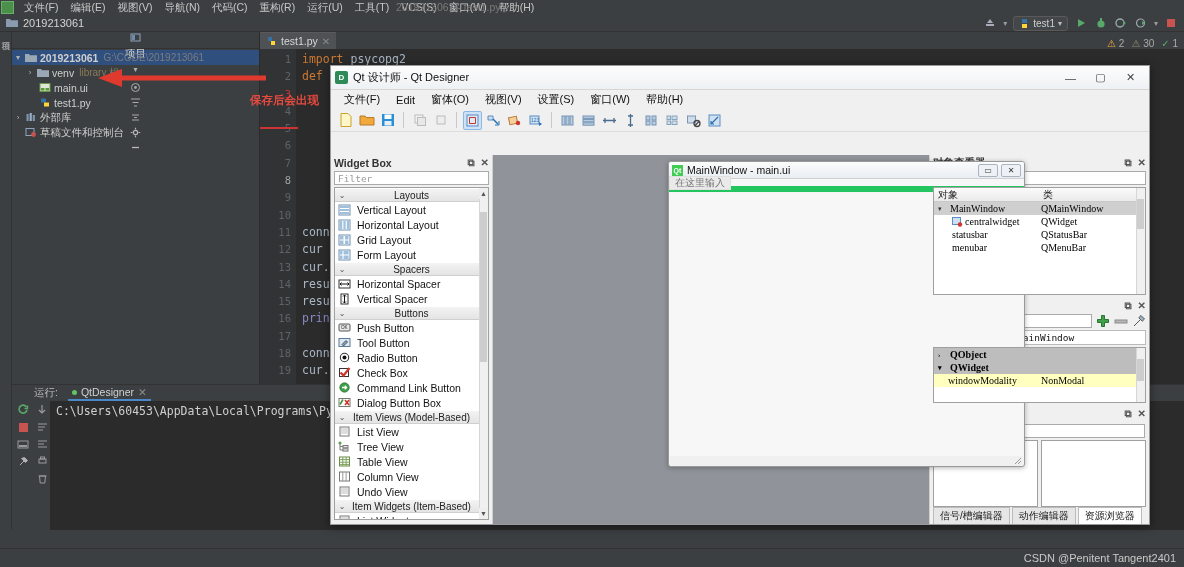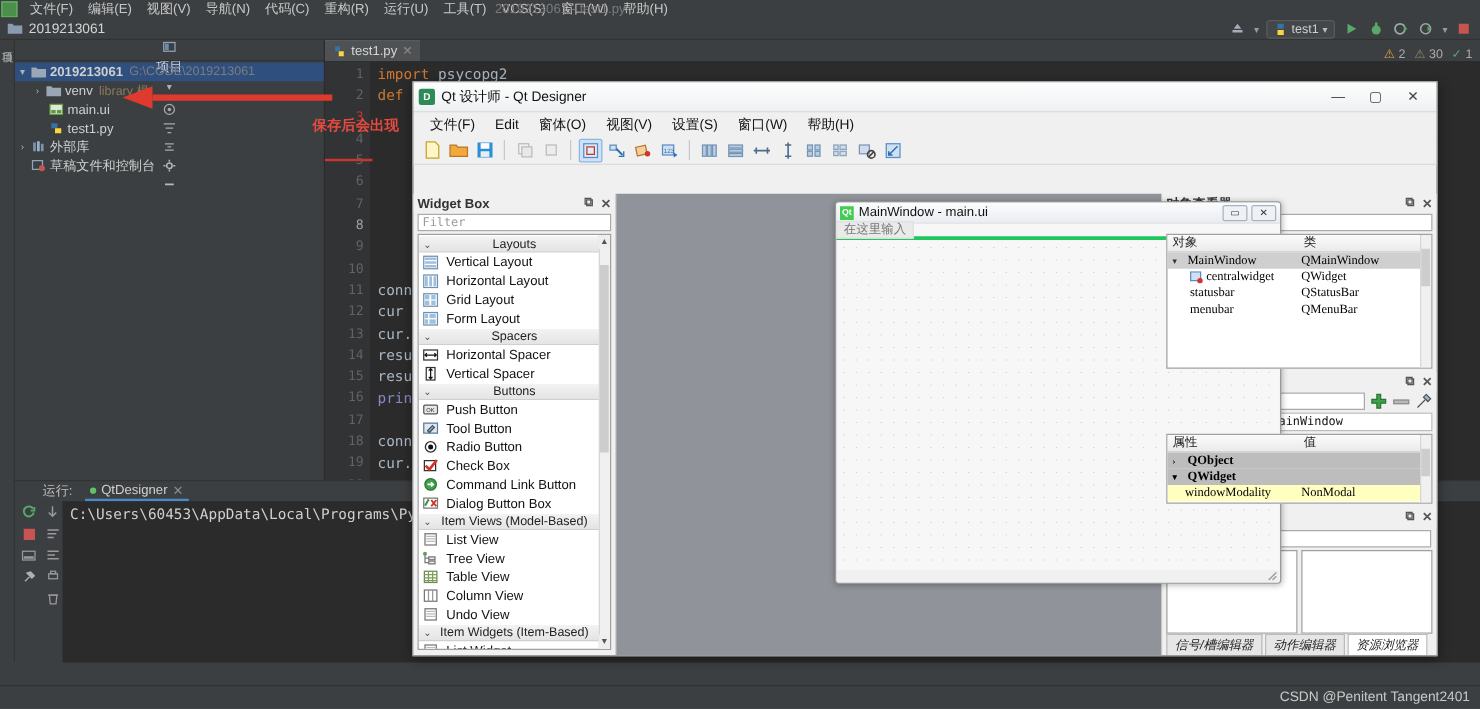--- a/index.html
+++ b/index.html
@@ -214,21 +214,21 @@
     display:flex; align-items:center; padding:0 3px; border-bottom:1px solid #d0d0d0;
     border-radius:2px 2px 0 0;
   }
   .formwin .ftitle .qi {
     width:11px; height:11px; background:#41cd52; color:#fff; font-size:7px;
     display:inline-flex; align-items:center; justify-content:center; margin-right:4px; font-weight:bold;
   }
   .formwin .ftitle .ft { font-size:10.5px; color:#111; }
   .formwin .ftitle .fb { margin-left:auto; display:flex; gap:3px; }
   .fbtn { width:20px; height:13px; border:1px solid #a9b4c0; background:#eef2f6; display:inline-flex; align-items:center; justify-content:center; font-size:8px; color:#333; border-radius:2px;}
-  .formwin .fmenu { height:13px; background:#f7f7f7; border-bottom:3px solid #22c55e; display:flex; align-items:center; }
+  .formwin .fmenu { height:13px; background:#f7f7f7; border-bottom:6px solid #22c55e; display:flex; align-items:center; }
   .formwin .fmenu .mph { font-size:10px; color:#777; background:#eaeaea; padding:0 5px; line-height:12px; border:1px solid #e0e0e0;}
   .formwin .fcanvas {
     position:absolute; left:1px; right:1px; top:31px; bottom:10px;
     background-color:#f7f7f7;
     background-image: radial-gradient(#c2c2c2 0.7px, transparent 0.7px);
     background-size: 10px 10px;
   }
   .formwin .fstatus { position:absolute; left:1px; right:1px; bottom:0; height:10px; background:#f0f0f0; }
   .formwin .grip { position:absolute; right:2px; bottom:1px; width:8px; height:8px; }
 
@@ -246,21 +246,21 @@
   .vsb { position:absolute; right:0; top:0; width:9px; bottom:0; background:#f0f0f0; border-left:1px solid #d6d6d6;}
   .vsb .tb { position:absolute; right:1px; top:11px; width:7px; height:30px; background:#cdcdcd; }
 
   .pe-obj { font-family:"DejaVu Sans Mono", monospace; font-size:9.5px; margin:0 3px 2px; padding:1px 3px; background:#fff; border:1px solid #bbb; color:#111;}
   .pe-tools { display:flex; align-items:center; gap:4px; margin:1px 3px 2px; }
   .pe-tools .fbx { flex:1; height:14px; border:1px solid #aaa; background:#fff; font-size:9.5px; color:#9a9a9a; padding:0 3px; line-height:13px; font-family:"DejaVu Sans Mono", monospace;}
 
   .rb-tools { display:flex; align-items:center; gap:7px; margin:2px 4px; }
   .rb-split { flex:1; display:flex; gap:3px; margin:0 3px 2px; }
   .rb-pane { flex:1; background:#fff; border:1px solid #a0a0a0; font-size:10px; color:#333; padding-top:3px; text-align:center; }
-  .rb-tabs { height:15px; display:flex; align-items:flex-end; gap:2px; padding:0 3px;font-style:italic; }
+  .rb-tabs { height:15px; display:flex; align-items:flex-end; gap:2px; padding:0 3px; }
   .rb-tab { font-size:10px; padding:1px 6px; border:1px solid #bbb; border-bottom:none; background:#e6e6e6; color:#222; }
   .rb-tab.act { background:#fff; }
 
   
   svg { display:block; }
 </style>
 </head>
 <body>
 
 <div id="ide">
@@ -1067,24 +1067,20 @@
               </svg>
           </span>
           <span>
             <svg width="14" height="14" viewBox="0 0 14 14">
                 <path d="M2 12l6-6M9 1.5l3.5 3.5-2.2 2.2-3.5-3.5z" stroke="#555" fill="#9fb4c8"></path>
               </svg>
           </span>
         </div>
         <div class="pe-obj">MainWindow : QMainWindow</div>
         <div class="gridlist">
-          <div class="gl-head">
-            <div style="width:105px">属性</div>
-            <div style="flex:1">值</div>
-          </div>
           <div class="gl-row grp">
             <span class="c1">
                 <span style="width:12px;font-size:7px">›</span>
                 <span>QObject</span>
               </span>
             <span class="c2"></span>
           </div>
           <div class="gl-row grp">
             <span class="c1">
                 <span style="width:12px;font-size:7px">▾</span>

